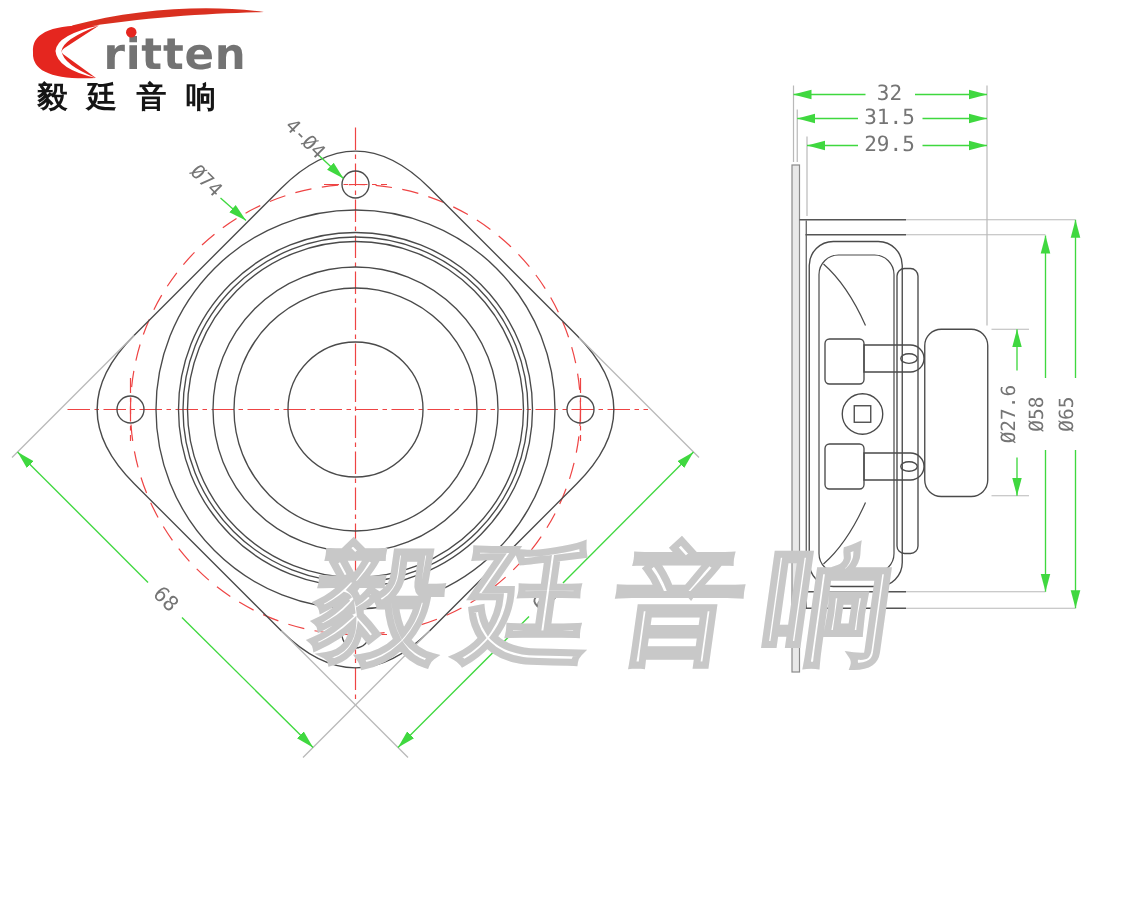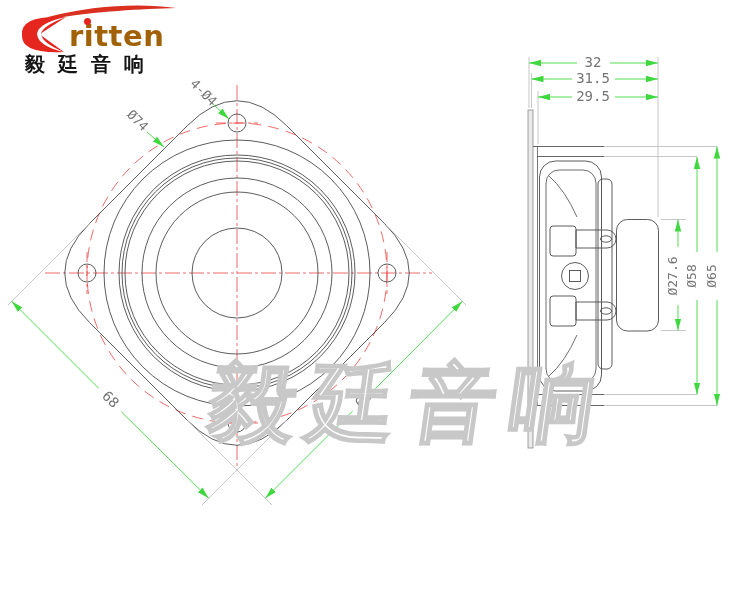--- a/index.html
+++ b/index.html
@@ -7,21 +7,21 @@
          font-family:"DejaVu Sans","Liberation Sans",sans-serif;}
   #drawing{position:absolute;left:0;top:0;}
   .dimtxt{font-family:"DejaVu Sans Mono","Liberation Mono",monospace;fill:#757575;font-size:14px;}
   .dimtxt-sm{font-family:"DejaVu Sans Mono","Liberation Mono",monospace;fill:#757575;font-size:13px;}
   #watermark{position:absolute;left:210px;top:346px;font-size:86px;font-weight:bold;
              letter-spacing:14px;white-space:nowrap;color:#ffffff;
              -webkit-text-stroke:2px #c8c8c8;transform:skewX(-8deg);z-index:3;}
   #logo{position:absolute;left:12px;top:2px;width:180px;height:80px;z-index:4;}
   #logo svg{position:absolute;left:0;top:0;}
   #brand-latin{position:absolute;left:57px;top:20px;font-size:29px;font-weight:800;
-               color:#a16207;letter-spacing:0.5px;line-height:1;}
+               color:#737373;letter-spacing:0.5px;line-height:1;}
   #brand-idot{position:absolute;left:72px;top:16px;width:7px;height:7px;border-radius:50%;
               background:#e5261f;}
   #brand-cn{position:absolute;left:13px;top:49px;font-size:20px;font-weight:600;
             color:#151515;letter-spacing:13px;white-space:nowrap;}
 </style>
 </head>
 <body>
 
 <div id="stage">
 

